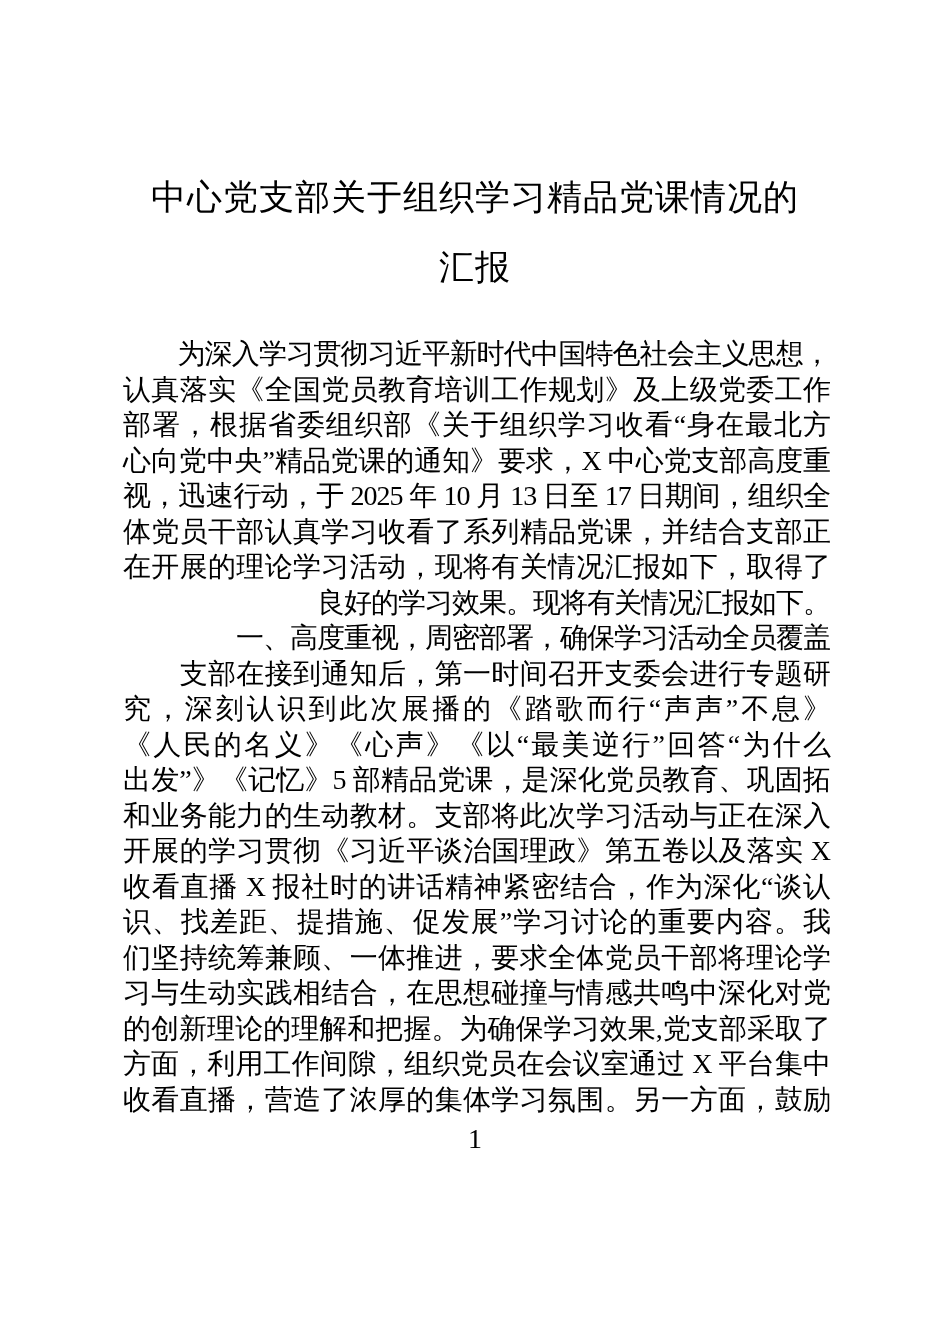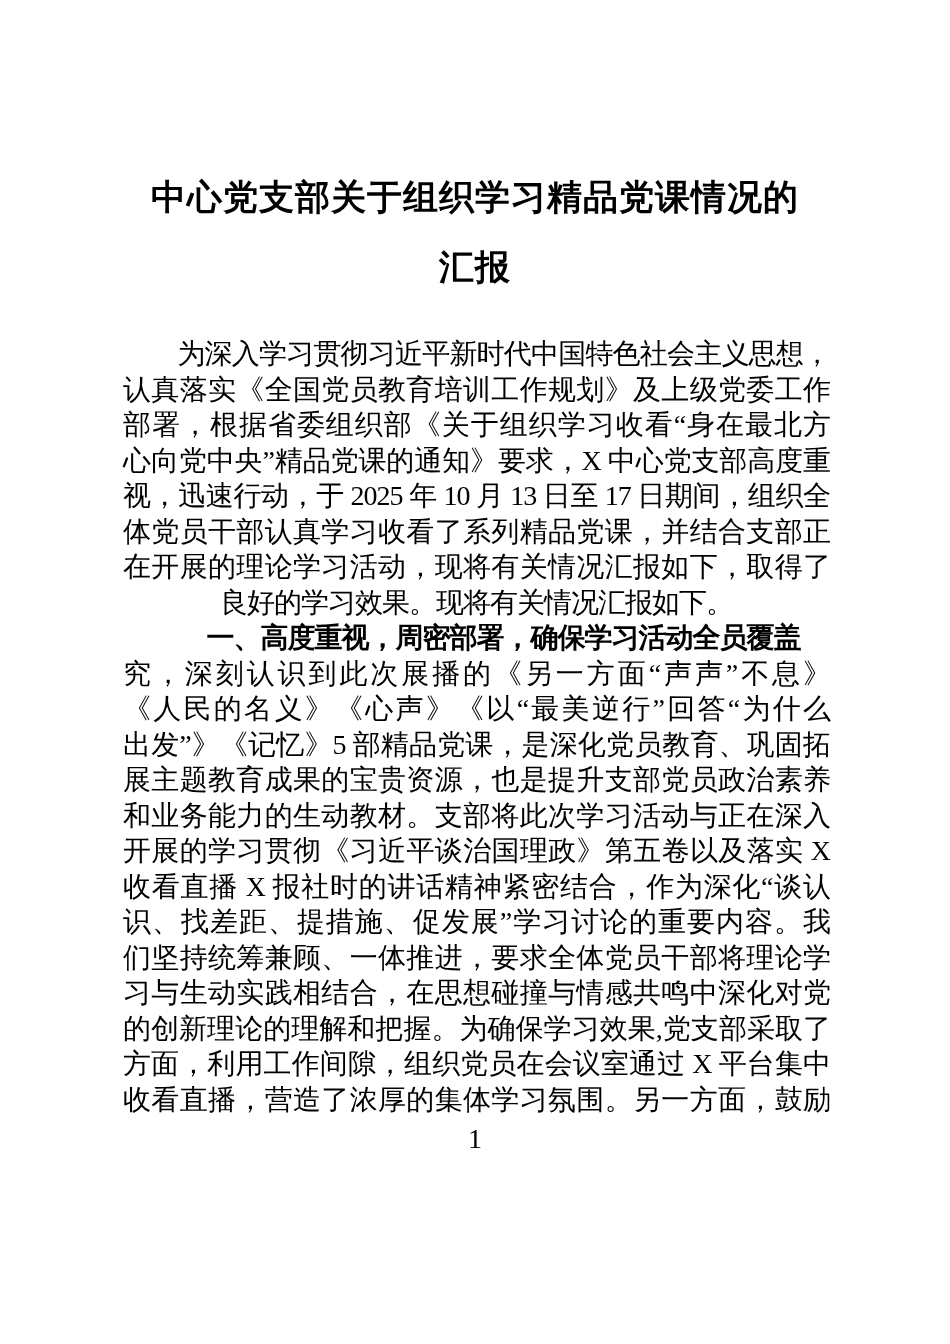--- a/index.html
+++ b/index.html
@@ -14,42 +14,42 @@
     background: #ffffff;
     overflow: hidden;
     color: #000000;
     font-family: "Liberation Serif", "DejaVu Serif", serif;
   }
   .doc-title {
     padding-top: 163px;
     text-align: center;
     font-size: 35px;
     line-height: 70px;
-    font-weight: 700;
+    font-weight: 400;
     letter-spacing: 1px;
   }
   .doc-body {
     margin: 33px 0 0 123px;
     width: 707px;
     font-size: 28px;
     line-height: 35.5px;
     letter-spacing: -1px;
   }
   .line {
     white-space: normal;
-    text-align: center;
+    text-align: right;
     height: 35.5px;
     overflow: visible;
   }
   .line.fill {
     text-align: justify;
     text-align-last: justify;
   }
   .line.heading {
-    font-weight: 700;
+    font-weight: 400;
   }
   .page-number {
     margin-top: 8px;
     text-align: center;
     font-size: 28px;
     line-height: 28px;
   }
 </style>
 </head>
 <body>
@@ -63,24 +63,24 @@
   <div class="doc-body">
       <div class="line fill">　　为深入学习贯彻习近平新时代中国特色社会主义思想，</div>
       <div class="line fill">认真落实《全国党员教育培训工作规划》及上级党委工作</div>
       <div class="line fill">部署，根据省委组织部《关于组织学习收看“身在最北方</div>
       <div class="line fill">心向党中央”精品党课的通知》要求，X 中心党支部高度重</div>
       <div class="line fill">视，迅速行动，于 2025 年 10 月 13 日至 17 日期间，组织全</div>
       <div class="line fill">体党员干部认真学习收看了系列精品党课，并结合支部正</div>
       <div class="line fill">在开展的理论学习活动，现将有关情况汇报如下，取得了</div>
       <div class="line">良好的学习效果。现将有关情况汇报如下。</div>
       <div class="line heading">　　一、高度重视，周密部署，确保学习活动全员覆盖</div>
-      <div class="line fill">究，深刻认识到此次展播的《另一方面“声声”不息》</div>
+      <div class="line fill">　　支部在接到通知后，第一时间召开支委会进行专题研</div>
+      <div class="line fill">究，深刻认识到此次展播的《踏歌而行“声声”不息》</div>
       <div class="line fill">《人民的名义》《心声》《以“最美逆行”回答“为什么</div>
       <div class="line fill">出发”》《记忆》5 部精品党课，是深化党员教育、巩固拓</div>
-      <div class="line fill">展主题教育成果的宝贵资源，也是提升支部党员政治素养</div>
       <div class="line fill">和业务能力的生动教材。支部将此次学习活动与正在深入</div>
       <div class="line fill">开展的学习贯彻《习近平谈治国理政》第五卷以及落实 X</div>
       <div class="line fill">收看直播 X 报社时的讲话精神紧密结合，作为深化“谈认</div>
       <div class="line fill">识、找差距、提措施、促发展”学习讨论的重要内容。我</div>
       <div class="line fill">们坚持统筹兼顾、一体推进，要求全体党员干部将理论学</div>
       <div class="line fill">习与生动实践相结合，在思想碰撞与情感共鸣中深化对党</div>
       <div class="line fill">的创新理论的理解和把握。为确保学习效果,党支部采取了</div>
       <div class="line fill">方面，利用工作间隙，组织党员在会议室通过 X 平台集中</div>
       <div class="line fill">收看直播，营造了浓厚的集体学习氛围。另一方面，鼓励</div>
     </div>

